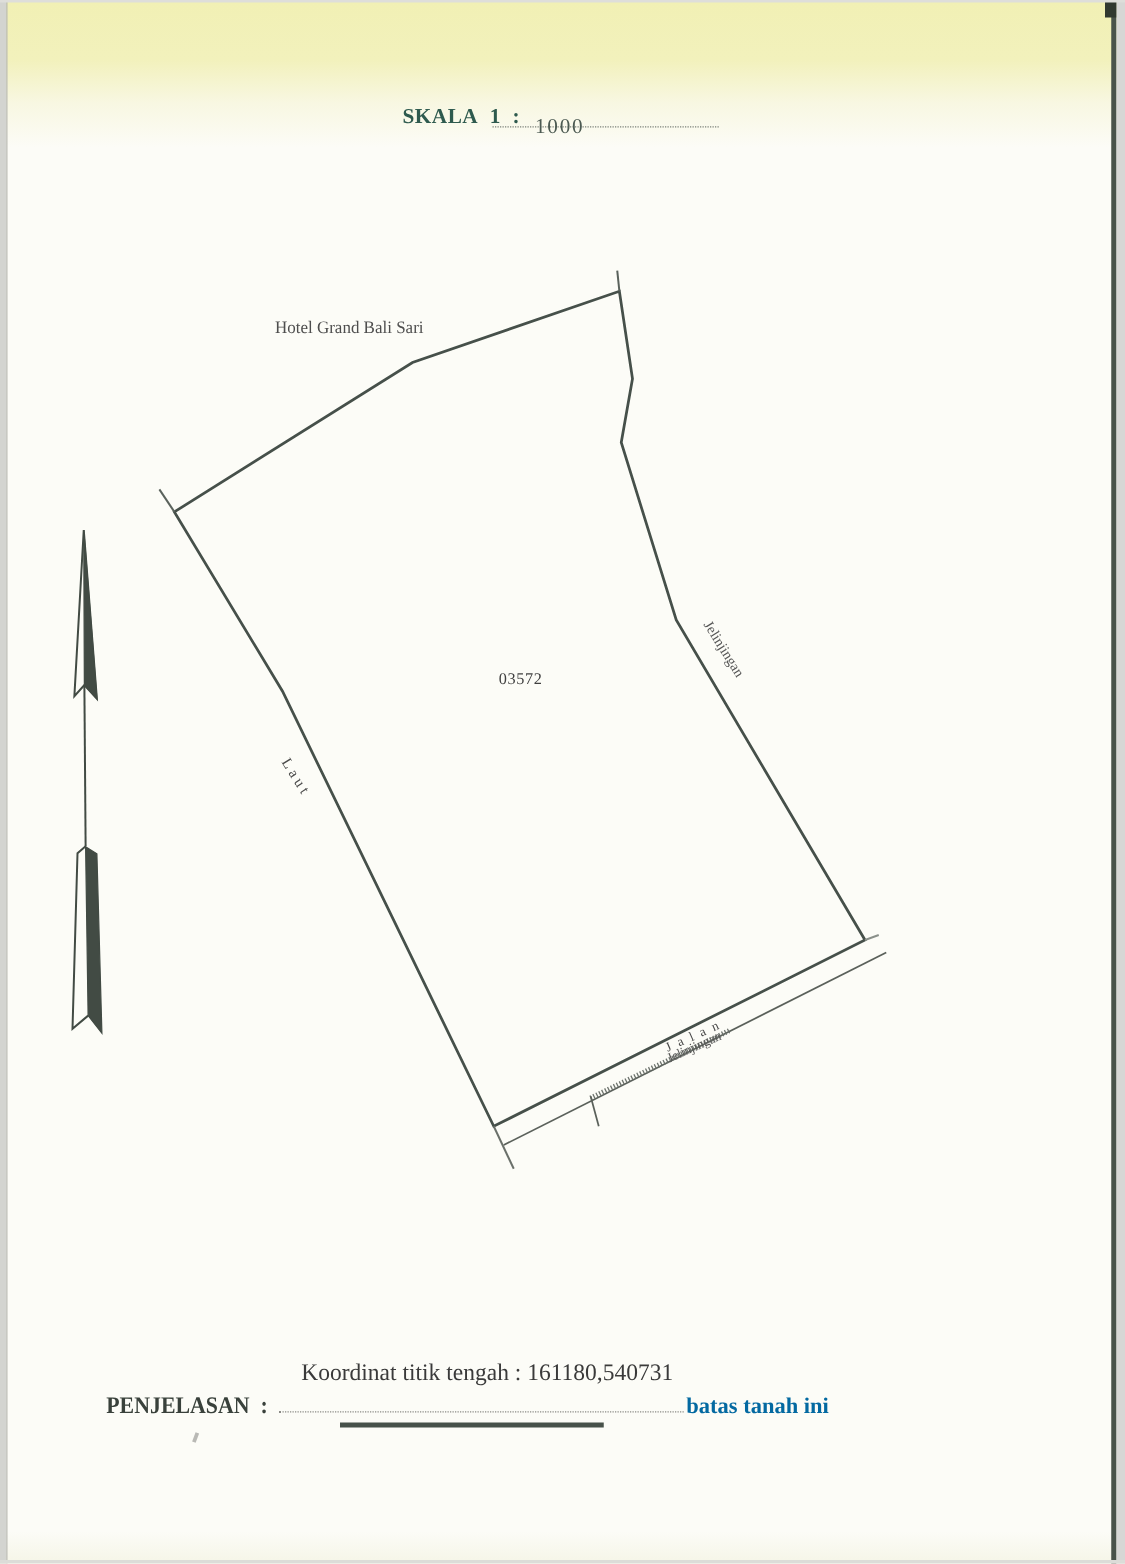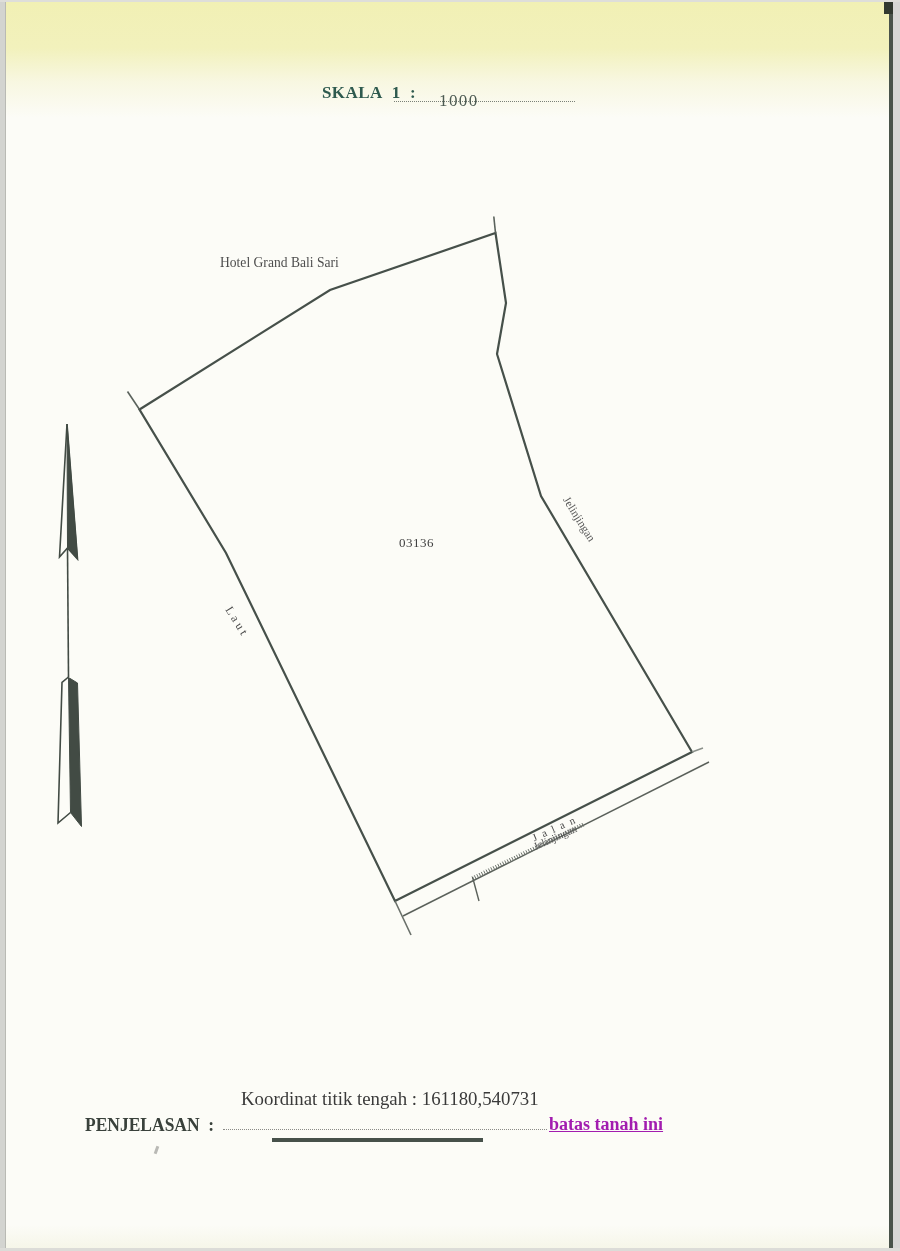--- a/index.html
+++ b/index.html
@@ -29,25 +29,25 @@
   <div class="abs" style="left:884px;top:0;width:9px;height:14px;background:#31392f;"></div>
 
   <div class="abs" style="left:0;top:0;width:900px;height:2px;background:#dededa;"></div>
 
   <div class="abs" style="left:0;top:1248px;width:900px;height:3px;background:#dcdcd8;"></div>
 
   <div class="abs" style="left:298px;top:83px;width:200px;font:bold 17px 'Liberation Serif',serif;color:#2e5a4e;letter-spacing:0.4px;margin-left:24px;">SKALA&nbsp;&nbsp;1&nbsp;&nbsp;:</div>
 
   <div class="abs" style="left:394px;top:101px;width:181px;height:0;border-top:1.5px dotted #7a8078;"></div>
 
-  <div class="abs" style="left:428px;top:91px;font:17px 'Liberation Serif',serif;color:#4c5a52;letter-spacing:1.4px;margin-left:11px;">1000</div>
+  <div class="abs" style="left:428px;top:91px;font:17px 'Liberation Serif',serif;color:#4c5a52;letter-spacing:1.4px;">1000</div>
 
   <div class="abs" style="left:220px;top:255px;font:14px 'Liberation Serif',serif;color:#4e4e4e;transform:scaleX(0.97);transform-origin:left top;">Hotel Grand Bali Sari</div>
 
-  <div class="abs" style="left:399px;top:535px;font:13px 'Liberation Serif',serif;color:#3f3f3f;letter-spacing:0.5px;">03136</div>
+  <div class="abs" style="left:399px;top:535px;font:13px 'Liberation Serif',serif;color:#3f3f3f;letter-spacing:0.5px;">03572</div>
 
   <svg class="abs" style="left:0;top:0;filter:blur(0.3px);" width="900" height="1251" viewBox="0 0 900 1251">
 
     <path d="M139.5,409.5 L330,290 L495.5,233 L506,303 L497,354 L541,496 L692,752 L395,901 L226,553 Z" fill="none" stroke="#46504a" stroke-width="2.2" stroke-linejoin="miter"></path>
 
     <path d="M139.5,409.5 L127.5,391.5" fill="none" stroke="#5a625c" stroke-width="1.6"></path>
 
     <path d="M495.5,233 L493.8,216.5" fill="none" stroke="#5a625c" stroke-width="1.6"></path>
 
     <path d="M692,752 L703,748" fill="none" stroke="#8a908a" stroke-width="1.5"></path>
@@ -125,19 +125,19 @@
 
     <text x="555" y="841" font-family="Liberation Serif,serif" font-size="10.5" fill="#565656" text-anchor="middle" transform="rotate(-24 555 837)">Jelinjingan</text>
   </svg>
 
   <div class="abs" style="left:241px;top:1088px;font:19px 'Liberation Serif',serif;color:#3a3a3a;transform:scaleX(0.99);transform-origin:left top;">Koordinat titik tengah : 161180,540731</div>
 
   <div class="abs" style="left:85px;top:1114px;font:bold 19px 'Liberation Serif',serif;color:#39413b;transform:scaleX(0.92);transform-origin:left top;">PENJELASAN&nbsp;&nbsp;:</div>
 
   <div class="abs" style="left:223px;top:1129px;width:324px;height:0;border-top:1.5px dotted #8a8a86;"></div>
 
-  <div class="abs" style="left:549px;top:1114px;font:bold 18px 'Liberation Serif',serif;color:#a21caf;text-decoration:underline;">batas tanah ini</div>
+  <div class="abs" style="left:549px;top:1114px;font:bold 18px 'Liberation Serif',serif;color:#0369a1;">batas tanah ini</div>
 
   <div class="abs" style="left:272px;top:1138px;width:211px;height:3.5px;background:#47514a;"></div>
 
   <div class="abs" style="left:155px;top:1146px;width:3px;height:8px;background:#b9b9b5;transform:rotate(20deg);"></div>
 
 </div>
 
 </body></html>

